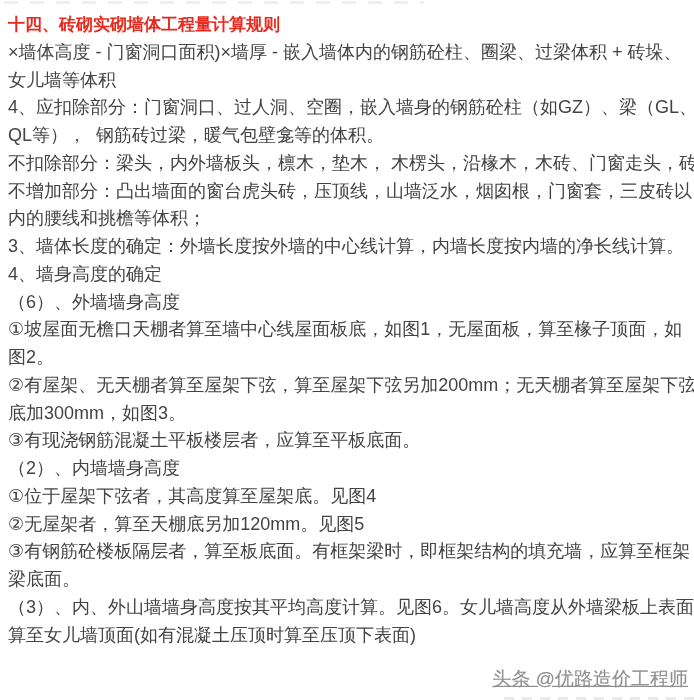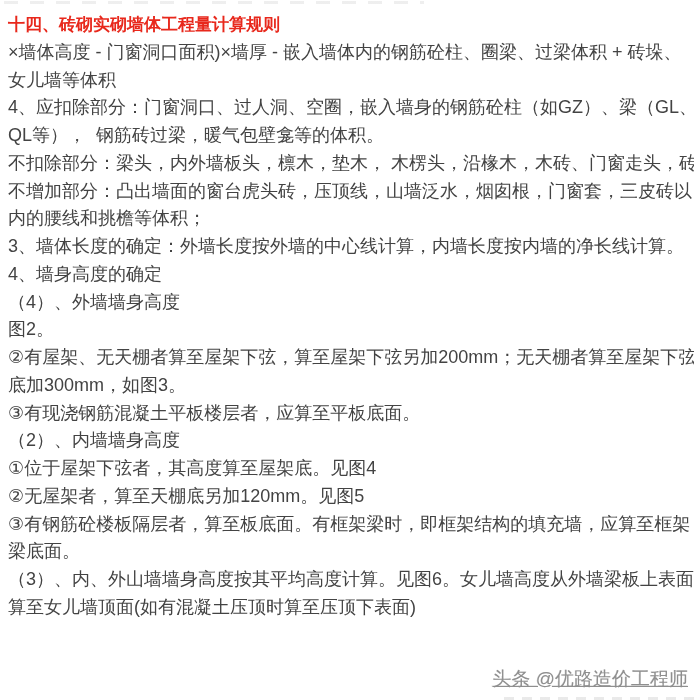--- a/index.html
+++ b/index.html
@@ -59,21 +59,22 @@
   <div id="body-lines">
       <div class="line">×墙体高度 - 门窗洞口面积)×墙厚 - 嵌入墙体内的钢筋砼柱、圈梁、过梁体积 + 砖垛、</div>
       <div class="line">女儿墙等体积</div>
       <div class="line">4、应扣除部分：门窗洞口、过人洞、空圈，嵌入墙身的钢筋砼柱（如GZ）、梁（GL、</div>
       <div class="line">QL等），  钢筋砖过梁，暖气包壁龛等的体积。</div>
       <div class="line">不扣除部分：梁头，内外墙板头，檩木，垫木， 木楞头，沿椽木，木砖、门窗走头，砖</div>
       <div class="line">不增加部分：凸出墙面的窗台虎头砖，压顶线，山墙泛水，烟囱根，门窗套，三皮砖以</div>
       <div class="line">内的腰线和挑檐等体积；</div>
       <div class="line">3、墙体长度的确定：外墙长度按外墙的中心线计算，内墙长度按内墙的净长线计算。</div>
       <div class="line">4、墙身高度的确定</div>
-      <div class="line">（4）、外墙墙身高度</div>
+      <div class="line">（6）、外墙墙身高度</div>
+      <div class="line">①坡屋面无檐口天棚者算至墙中心线屋面板底，如图1，无屋面板，算至椽子顶面，如</div>
       <div class="line">图2。</div>
       <div class="line">②有屋架、无天棚者算至屋架下弦，算至屋架下弦另加200mm；无天棚者算至屋架下弦</div>
       <div class="line">底加300mm，如图3。</div>
       <div class="line">③有现浇钢筋混凝土平板楼层者，应算至平板底面。</div>
       <div class="line">（2）、内墙墙身高度</div>
       <div class="line">①位于屋架下弦者，其高度算至屋架底。见图4</div>
       <div class="line">②无屋架者，算至天棚底另加120mm。见图5</div>
       <div class="line">③有钢筋砼楼板隔层者，算至板底面。有框架梁时，即框架结构的填充墙，应算至框架</div>
       <div class="line">梁底面。</div>
       <div class="line">（3）、内、外山墙墙身高度按其平均高度计算。见图6。女儿墙高度从外墙梁板上表面</div>

